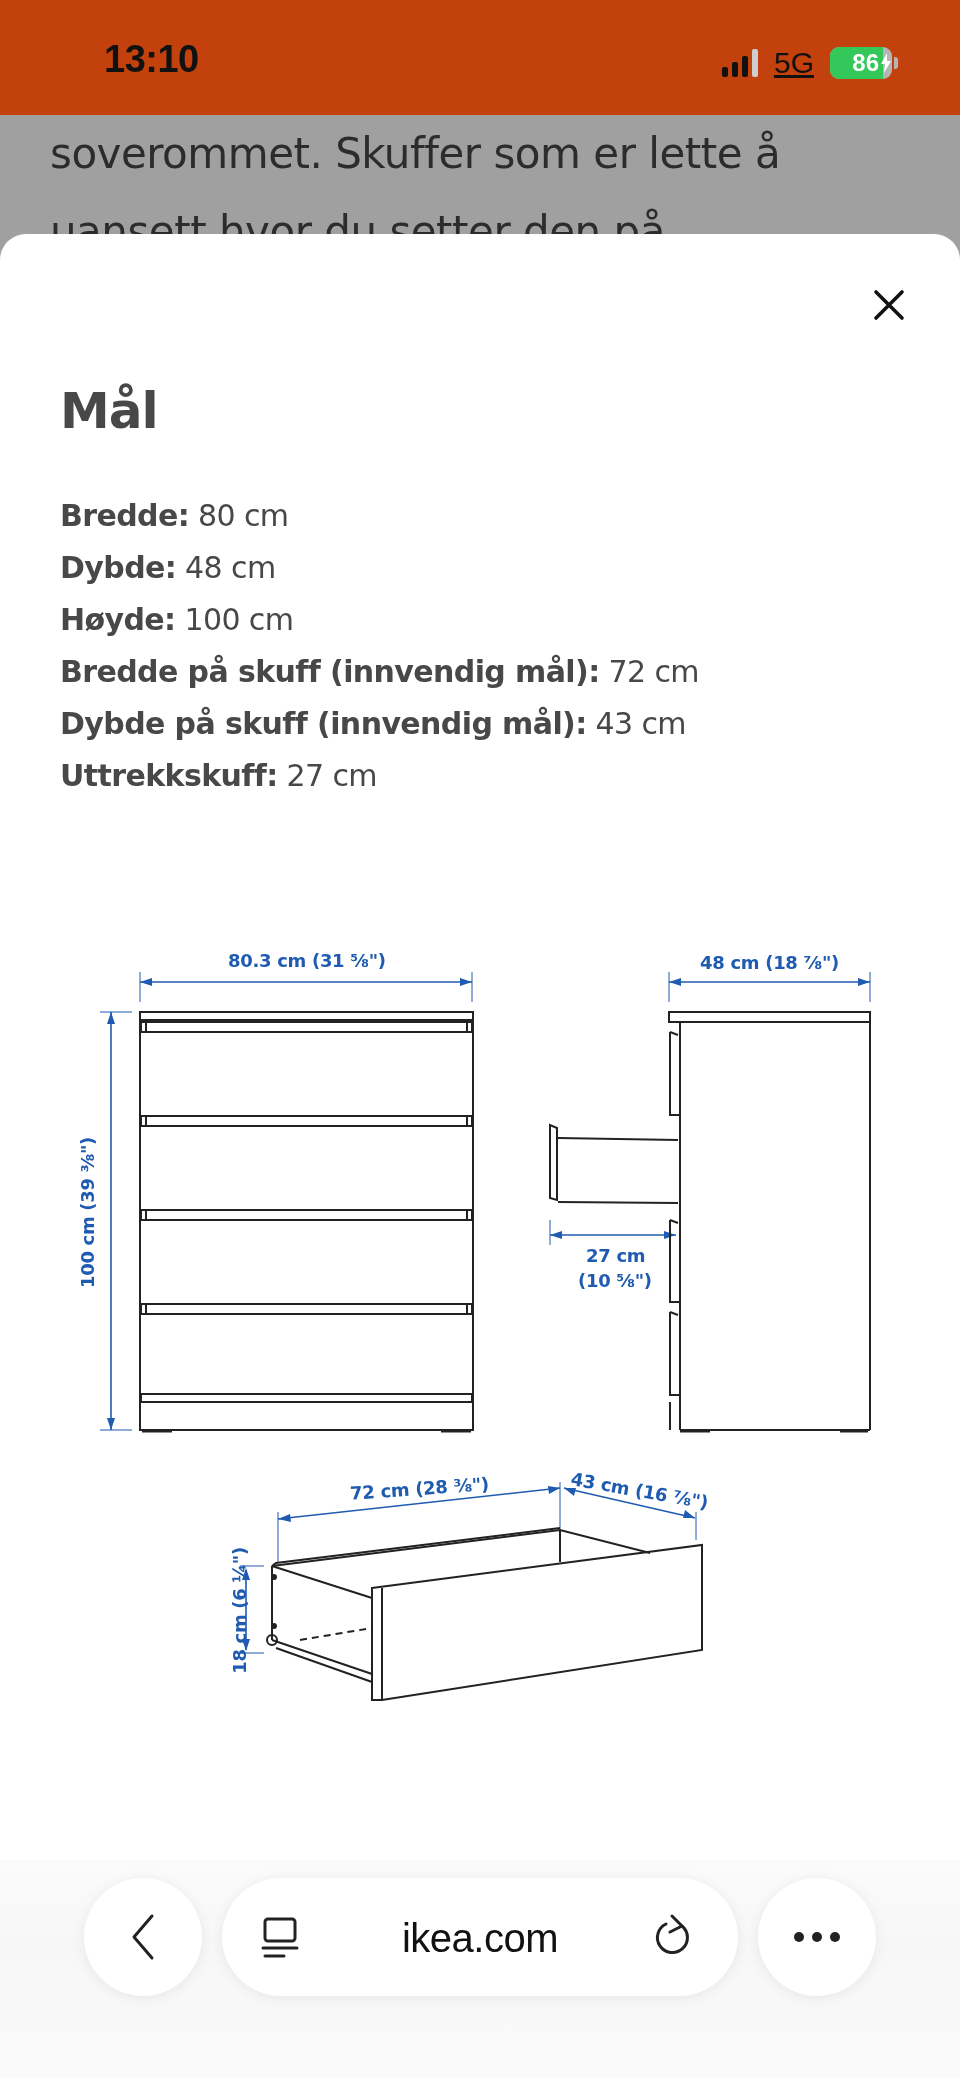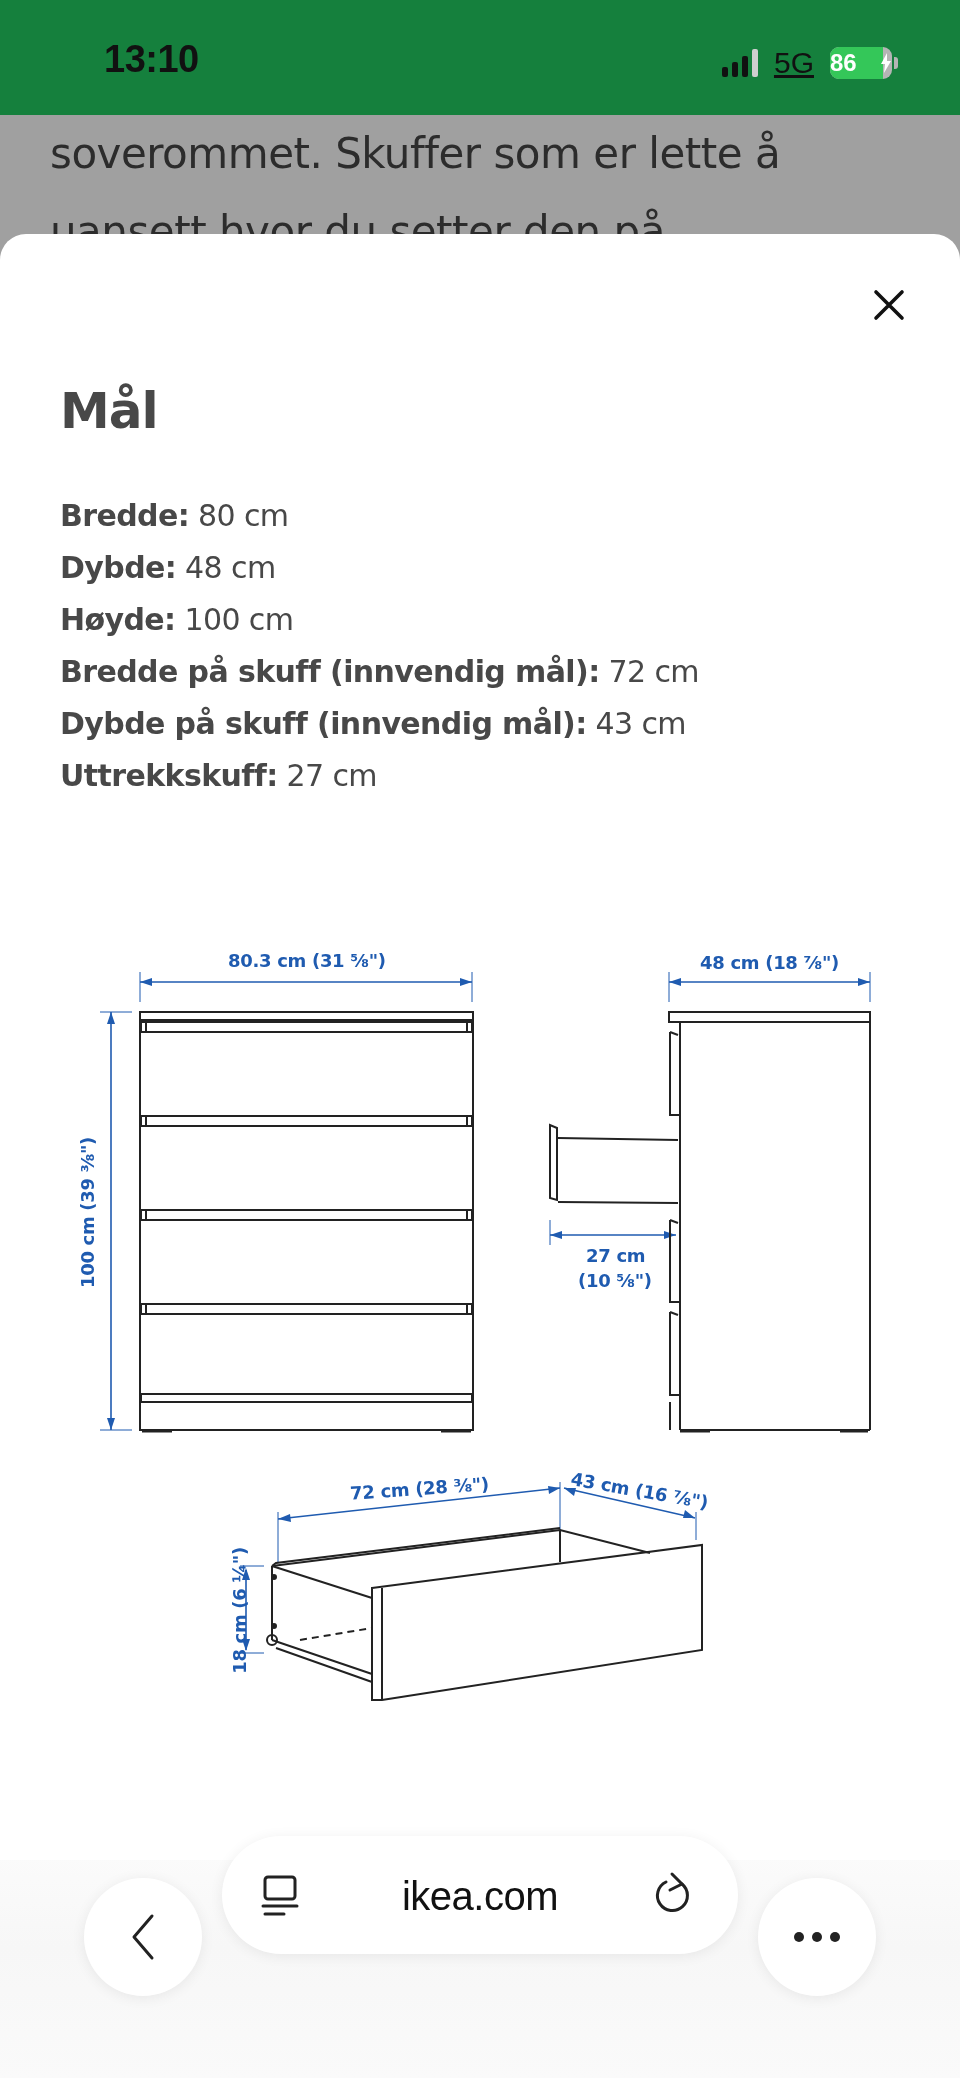--- a/index.html
+++ b/index.html
@@ -1,30 +1,30 @@
 <!DOCTYPE html>
 <html><head>
 <meta charset="utf-8">
 <style>
   * { box-sizing: border-box; margin: 0; padding: 0; }
   html, body { width: 960px; height: 2078px; overflow: hidden; background: #fff; }
   body { position: relative; font-family: "DejaVu Sans", "Liberation Sans", sans-serif; color: #111; }
 
   
-  .status-bar { position: absolute; left: 0; top: 0; width: 960px; height: 115px; background: #15803d; }
+  .status-bar { position: absolute; left: 0; top: 0; width: 960px; height: 115px; background: #c2410c; }
   .status-time { position: absolute; left: 104px; top: 38px; font-family: "Liberation Sans", sans-serif; font-weight: 700; font-size: 38px; color: #111; letter-spacing: -0.5px; }
   .status-right { position: absolute; right: 62px; top: 46px; display: flex; align-items: center; gap: 16px; text-decoration: underline; }
   .signal { display: flex; align-items: flex-end; gap: 4px; height: 28px; }
   .signal span { display: block; width: 6px; border-radius: 2px; background: #111; }
   .signal span.off { background: #cfcfcf; }
   .net { font-family: "Liberation Sans", sans-serif; font-size: 30px; font-weight: 500; color: #111; }
   .battery { position: relative; display: flex; align-items: center; }
   .battery-body { position: relative; width: 62px; height: 32px; border-radius: 9px; background: #b5b5b5; overflow: hidden; }
   .battery-fill { position: absolute; left: 0; top: 0; bottom: 0; background: #34c759; }
-  .battery-text { position: absolute; left: 0; right: 0; top: 0; bottom: 0; display: flex; align-items: center; justify-content: space-between; font-family: "Liberation Sans", sans-serif; font-weight: 700; font-size: 24px; color: #fff; border-radius: 8px; }
+  .battery-text { position: absolute; left: 0; right: 0; top: 0; bottom: 0; display: flex; align-items: center; justify-content: flex-end; font-family: "Liberation Sans", sans-serif; font-weight: 700; font-size: 24px; color: #fff; border-radius: 8px; }
   .battery-tip { width: 4px; height: 12px; background: #b5b5b5; border-radius: 0 3px 3px 0; margin-left: 2px; }
 
   
   .backdrop { position: absolute; left: 0; top: 115px; width: 960px; height: 1963px; background: #a0a0a0; }
   .backdrop-text { position: absolute; left: 50px; top: 0; width: 880px; font-family: "DejaVu Sans", sans-serif; font-size: 42px; line-height: 78px; color: #2c2c2c; letter-spacing: -0.5px; }
 
   
   .sheet { position: absolute; left: 0; top: 234px; width: 960px; height: 1944px; background: #fff; border-radius: 26px 26px 0 0; }
   .close-btn { position: absolute; right: 46px; top: 46px; width: 50px; height: 50px; display: flex; align-items: center; justify-content: center; cursor: pointer; }
   .close-btn svg { width: 34px; height: 34px; }
@@ -34,21 +34,21 @@
   .dims .lbl { font-weight: 700; margin-top: 19px; }
   .dims .val { font-weight: 400; margin-top: 31px; }
 
   
   .diagram { position: absolute; }
   .dim-label { position: absolute; font-family: "DejaVu Sans", sans-serif; font-weight: 700; color: #1f5bb0; font-size: 18px; white-space: nowrap; letter-spacing: -0.3px; }
 
   
   .toolbar-fade { position: absolute; left: 0; top: 1860px; width: 960px; height: 218px; background: linear-gradient(to bottom, rgba(248,248,248,0.6), #f7f7f7 40%, #fafafa); }
   .tb-circle { position: absolute; top: 1878px; width: 118px; height: 118px; border-radius: 59px; background: #fff; box-shadow: 0 2px 14px rgba(0,0,0,0.07); display: flex; align-items: center; justify-content: center; cursor: pointer; }
-  .tb-pill { position: absolute; left: 222px; top: 1836px; width: 516px; height: 118px; border-radius: 59px; background: #fff; box-shadow: 0 2px 14px rgba(0,0,0,0.07); }
+  .tb-pill { position: absolute; left: 222px; top: 1878px; width: 516px; height: 118px; border-radius: 59px; background: #fff; box-shadow: 0 2px 14px rgba(0,0,0,0.07); }
   .tb-url { position: absolute; left: 0; right: 0; top: 38px; text-align: center; font-family: "Liberation Sans", sans-serif; font-size: 40px; color: #111; letter-spacing: -0.5px; }
   .tb-icon { position: absolute; cursor: pointer; }
 </style>
 </head>
 <body>
 
 <div class="status-bar">
   <div class="status-time">13:10</div>
   <div class="status-right">
     <div class="signal">

